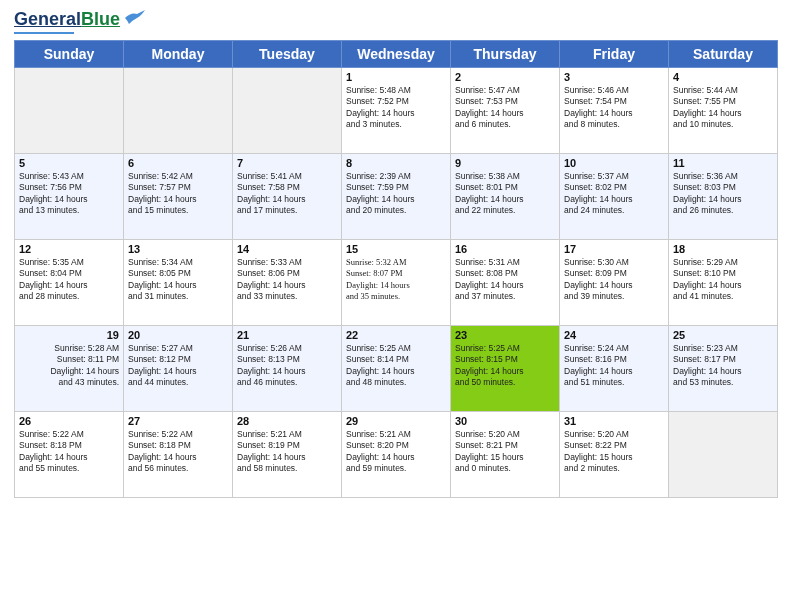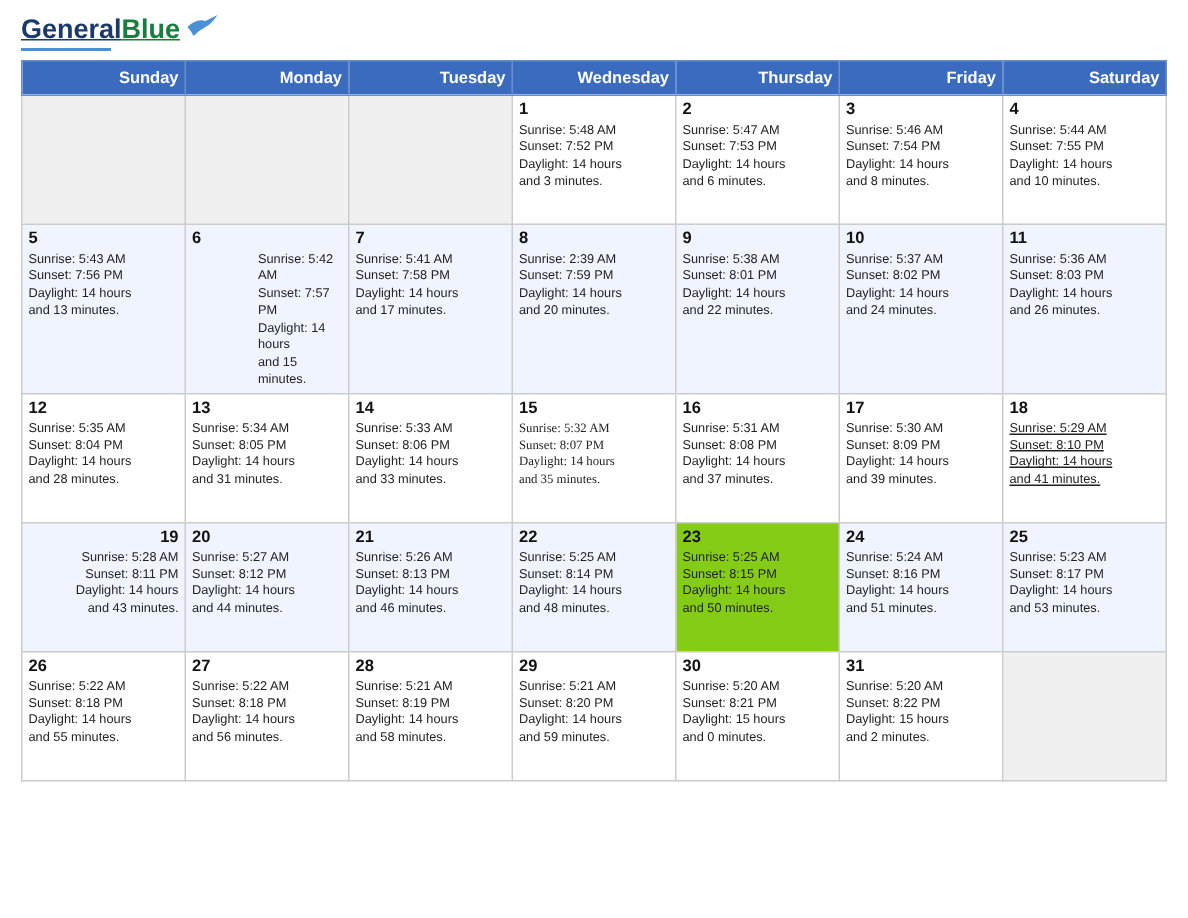--- a/index.html
+++ b/index.html
@@ -58,24 +58,24 @@
       margin-top: 2px;
     }
     .calendar {
       width: 100%;
       border-collapse: collapse;
       table-layout: fixed;
     }
     .calendar th {
       background: #3a6bbf;
       color: #fff;
-      font-size: 11px;
+      font-size: 14px;
       font-weight: bold;
       padding: 5px 4px;
-      text-align: right;
+      text-align: center;
       border: 1px solid #6a8fd0;
     }
     .calendar td {
       border: 1px solid #ccc;
       vertical-align: top;
       padding: 3px 4px;
       font-size: 9px;
       color: #222;
       height: 86px;
       background: #fff;
@@ -170,21 +170,21 @@
         <tr>
           <td style="background: rgb(240, 244, 255);">
             <span class="day-num">5</span>
             <div class="day-info" style="white-space: pre-line;">Sunrise: 5:43 AM
 Sunset: 7:56 PM
 Daylight: 14 hours
 and 13 minutes.</div>
           </td>
           <td style="background: rgb(240, 244, 255);">
             <span class="day-num">6</span>
-            <div class="day-info" style="white-space: pre-line; margin-left: 44px;">Sunrise: 5:42 AM
+            <div class="day-info" style="white-space: pre-line;">Sunrise: 5:42 AM
 Sunset: 7:57 PM
 Daylight: 14 hours
 and 15 minutes.</div>
           </td>
           <td style="background: rgb(240, 244, 255);">
             <span class="day-num">7</span>
             <div class="day-info" style="white-space: pre-line;">Sunrise: 5:41 AM
 Sunset: 7:58 PM
 Daylight: 14 hours
 and 17 minutes.</div>
@@ -256,21 +256,21 @@
           </td>
           <td>
             <span class="day-num">17</span>
             <div class="day-info" style="white-space: pre-line;">Sunrise: 5:30 AM
 Sunset: 8:09 PM
 Daylight: 14 hours
 and 39 minutes.</div>
           </td>
           <td>
             <span class="day-num">18</span>
-            <div class="day-info" style="white-space: pre-line; text-decoration: underline;">Sunrise: 5:29 AM
+            <div class="day-info" style="white-space: pre-line;">Sunrise: 5:29 AM
 Sunset: 8:10 PM
 Daylight: 14 hours
 and 41 minutes.</div>
           </td>
         </tr>
         <tr>
           <td style="background: rgb(240, 244, 255); text-align: right;">
             <span class="day-num">19</span>
             <div class="day-info" style="white-space: pre-line;">Sunrise: 5:28 AM
 Sunset: 8:11 PM

